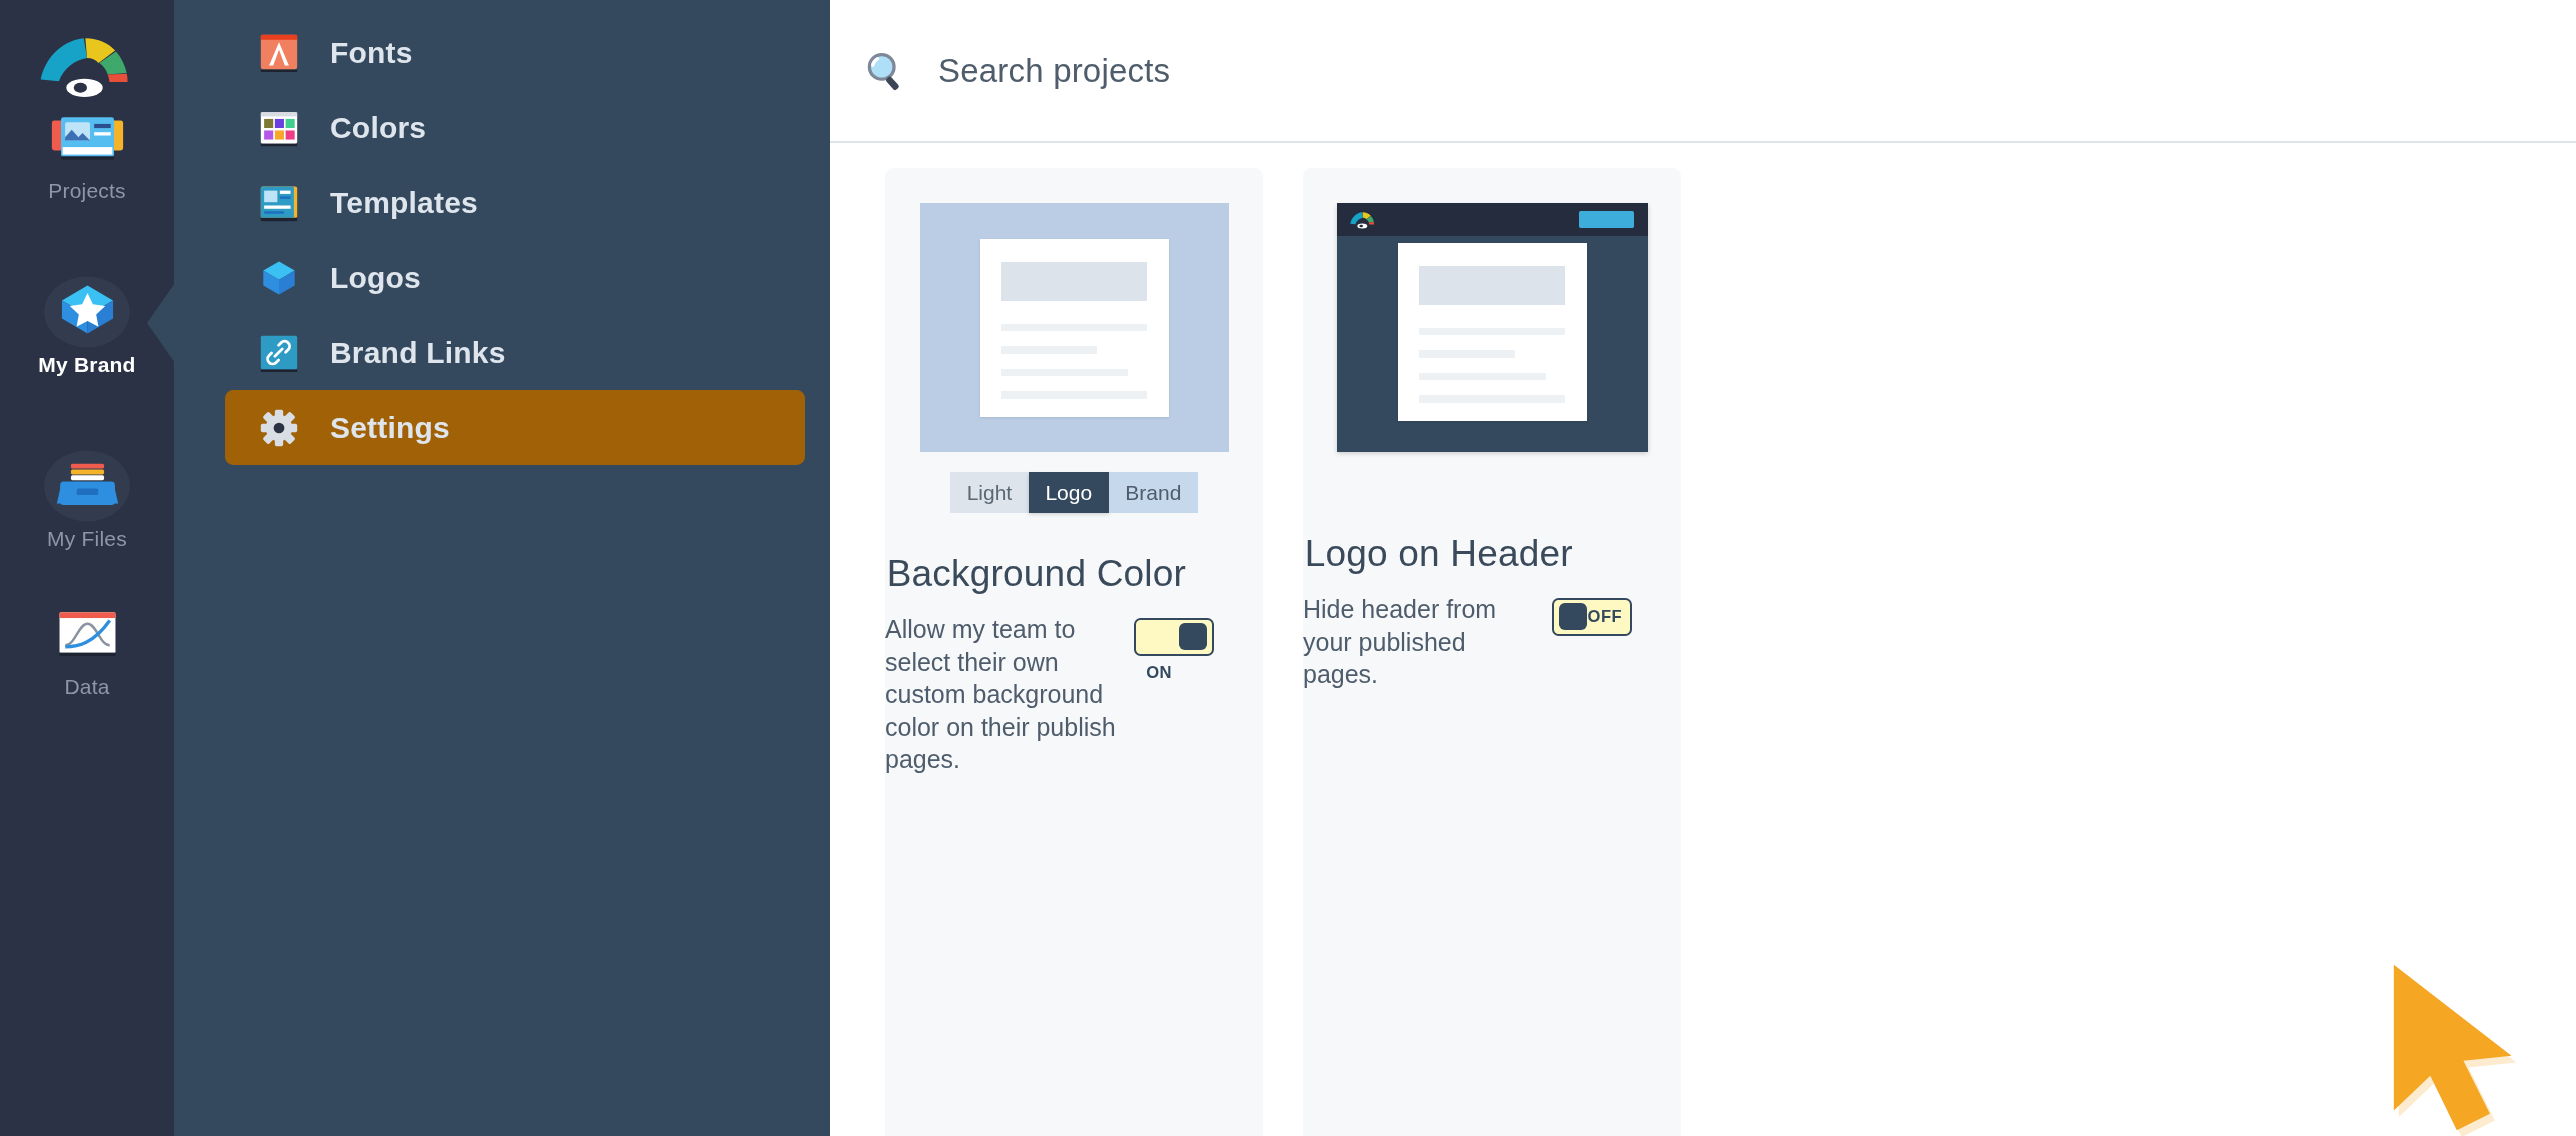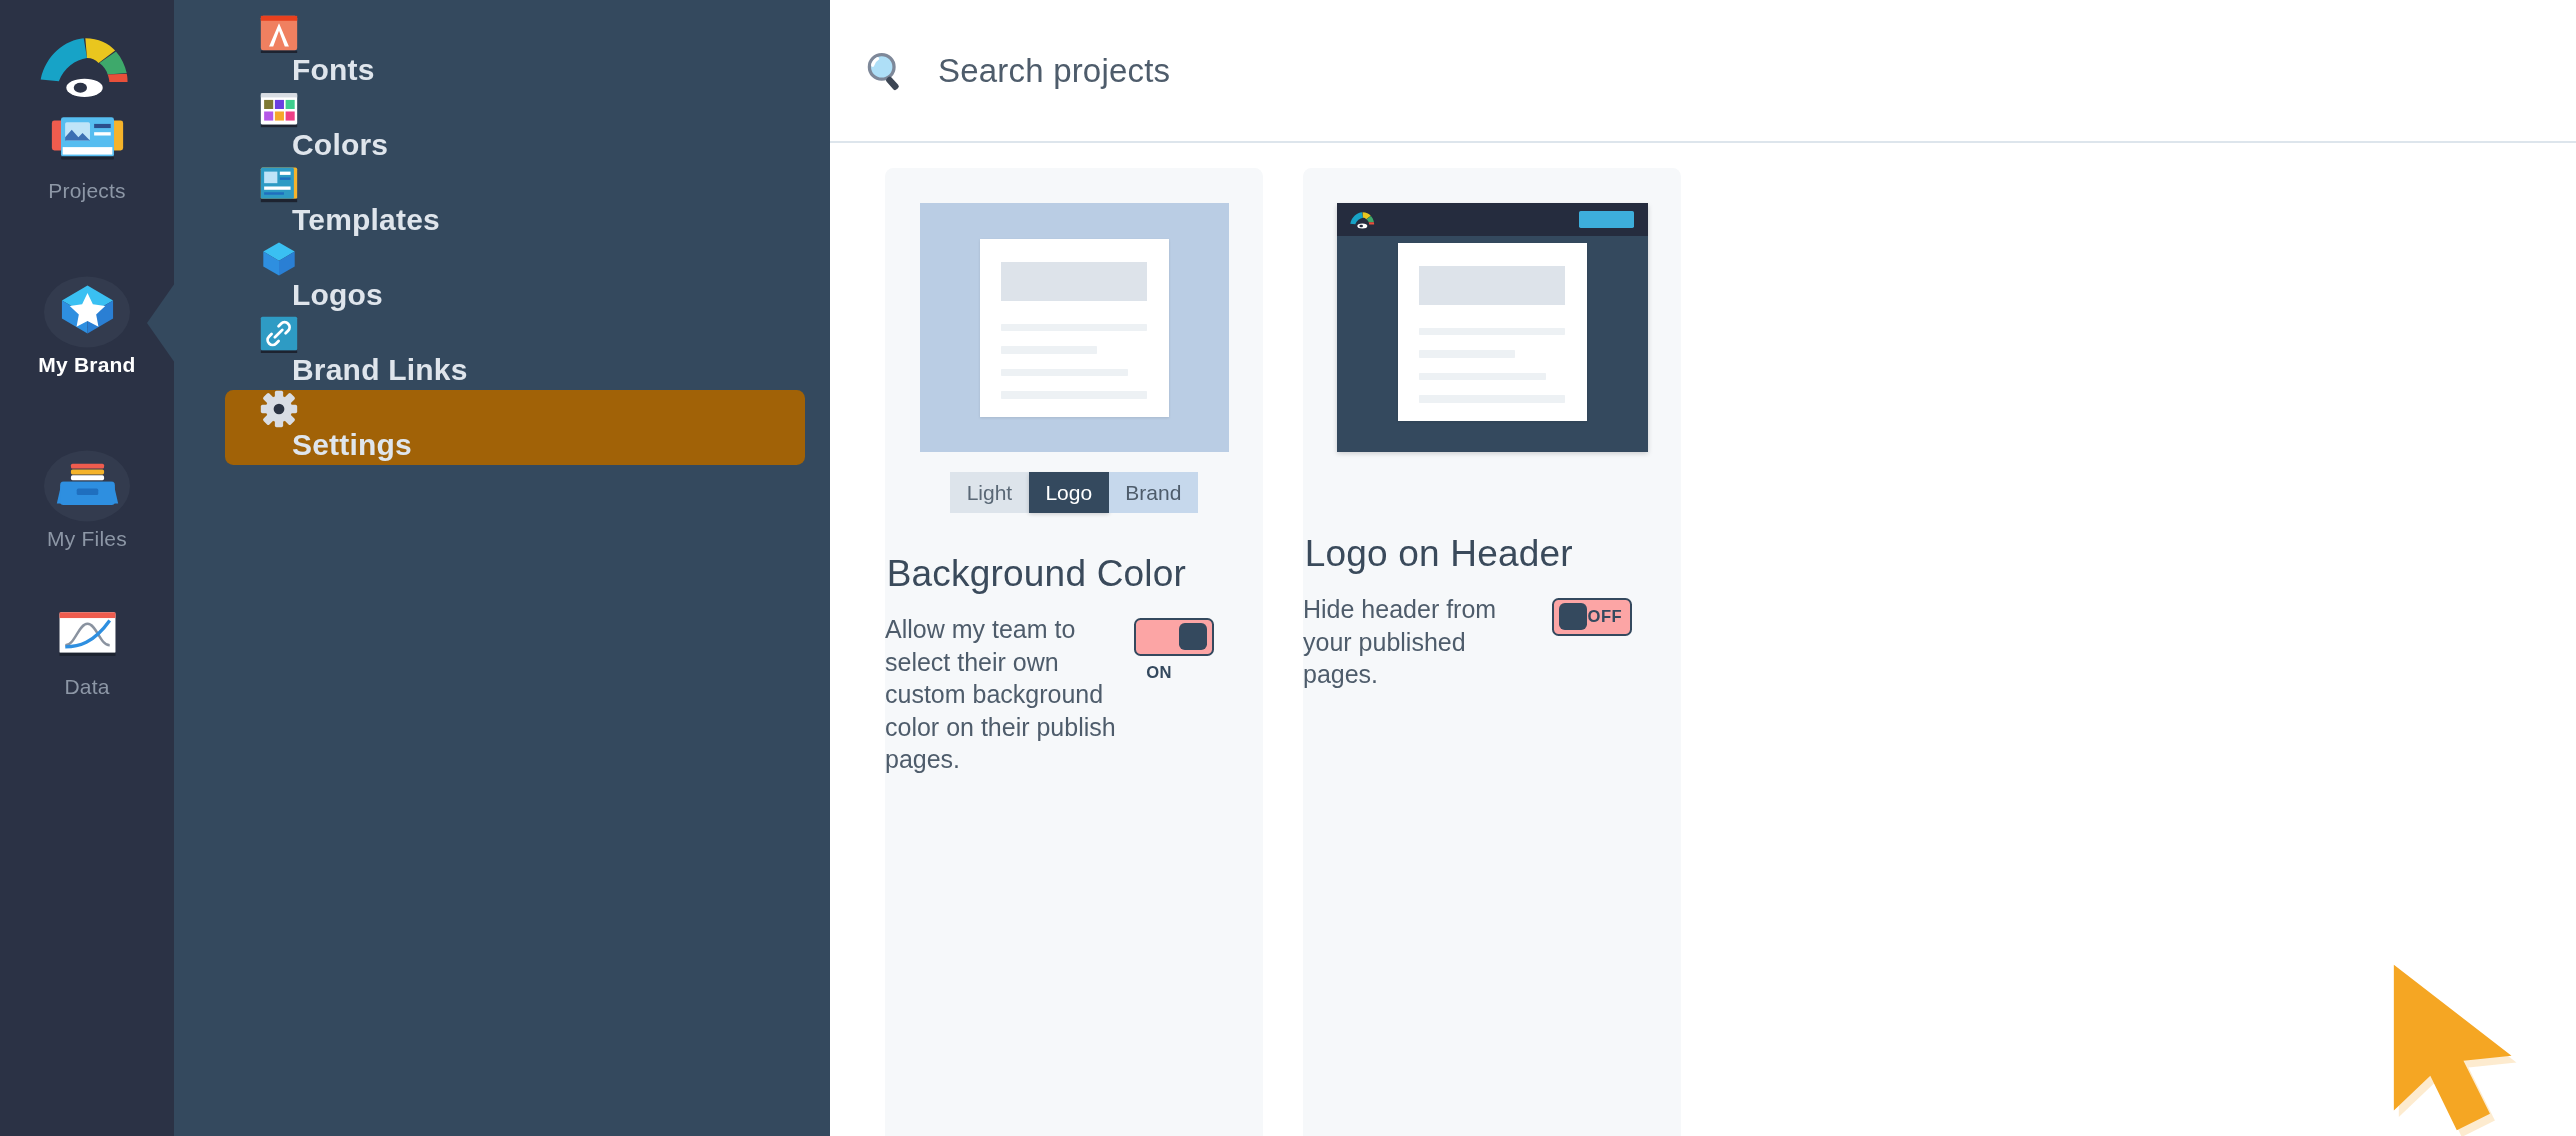--- a/index.html
+++ b/index.html
@@ -62,27 +62,26 @@
   #subnav {
     position: relative;
     width: 656px; height: 1137px;
     background: #34495E;
     flex: 0 0 656px;
     z-index: 2;
     padding-top: 15px;
   }
   .nav-row {
     position: relative;
-    display: flex; 
+    display: flex; align-items: center;
     height: 75px;
     margin: 0 25px 0 51px;
     padding-left: 35px;
     border-radius: 8.3px;
     cursor: pointer;
-    flex-direction: column;
   }
   .nav-row.active { background: #a16207; }
   .nav-ico {
     width: 38px; height: 38px;
     flex: 0 0 38px;
     position: relative;
     display: block;
   }
   .nav-label {
     margin-left: 32px;
@@ -195,21 +194,21 @@
     line-height: 1.30;
     color: #4E5C6B;
     width: 241px;
   }
   .toggle {
     margin-left: 8.3px;
     margin-top: 5px;
     width: 80px; height: 38px;
     border: 2.5px solid #34495E;
     border-radius: 6.6px;
-    background: #fca5a5;
+    background: #fef9c3;
     display: flex; align-items: center;
     cursor: pointer;
     flex: 0 0 80px;
     position: relative;
   }
   .toggle .knob {
     width: 28px; height: 26.6px;
     background: #34495E;
     border-radius: 5.8px;
     position: absolute; top: 3.3px;

